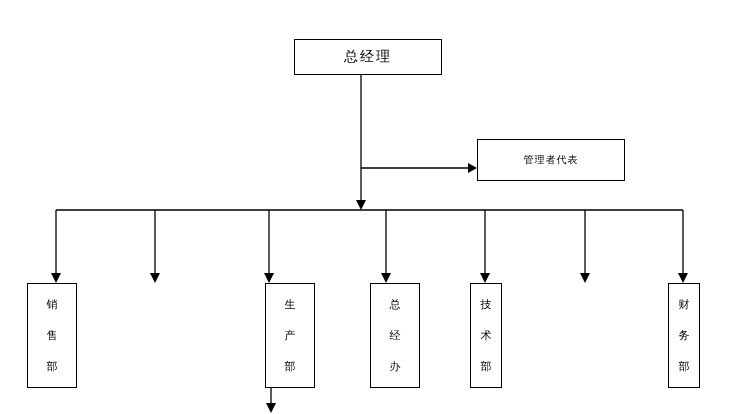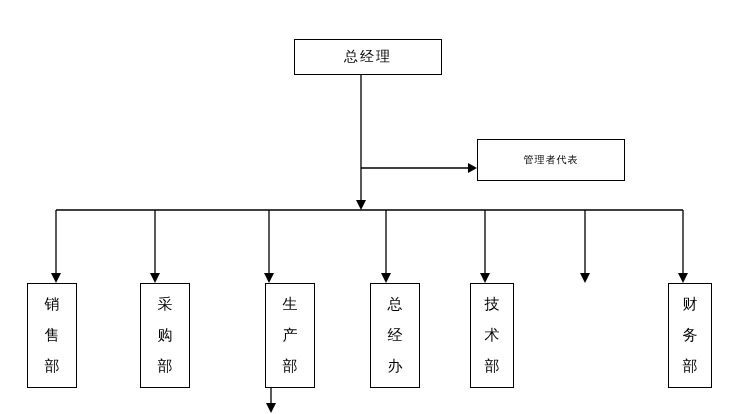--- a/index.html
+++ b/index.html
@@ -41,27 +41,27 @@
   .staff-box {
     left: 477px; top: 139px;
     width: 148px; height: 42px;
     font-size: 10px;
     letter-spacing: 1px;
   }
   .dept-box {
     top: 283px;
     width: 50px; height: 105px;
   }
-  .dept-box.narrow { width: 44px; }
+  .dept-box.narrow { width: 32px; }
   .dept-label {
     width: 17px;
     margin: 6px auto;
     word-break: break-all;
     text-align: center;
-    font-size: 15px;
+    font-size: 11px;
     line-height: 31px;
   }
   .d1 { left: 27px; }
   .d2 { left: 140px; }
   .d3 { left: 265px; }
   .d4 { left: 370px; font-family: Liberation Serif, serif; }
   .d5 { left: 470px; }
   .d6 { left: 570px; }
   .d7 { left: 668px; }
 </style>
@@ -111,23 +111,20 @@
     <span>总经理</span>
   </div>
 
   <div class="box staff-box">
     <span>管理者代表</span>
   </div>
 
   <div class="box dept-box d1">
     <div class="dept-label">销售部</div>
   </div>
-  <div class="box dept-box d2">
-    <div class="dept-label">采购部</div>
-  </div>
   <div class="box dept-box d3">
     <div class="dept-label">生产部</div>
   </div>
   <div class="box dept-box d4">
     <div class="dept-label">总经办</div>
   </div>
   <div class="box dept-box narrow d5">
     <div class="dept-label">技术部</div>
   </div>
   <div class="box dept-box narrow d7">

